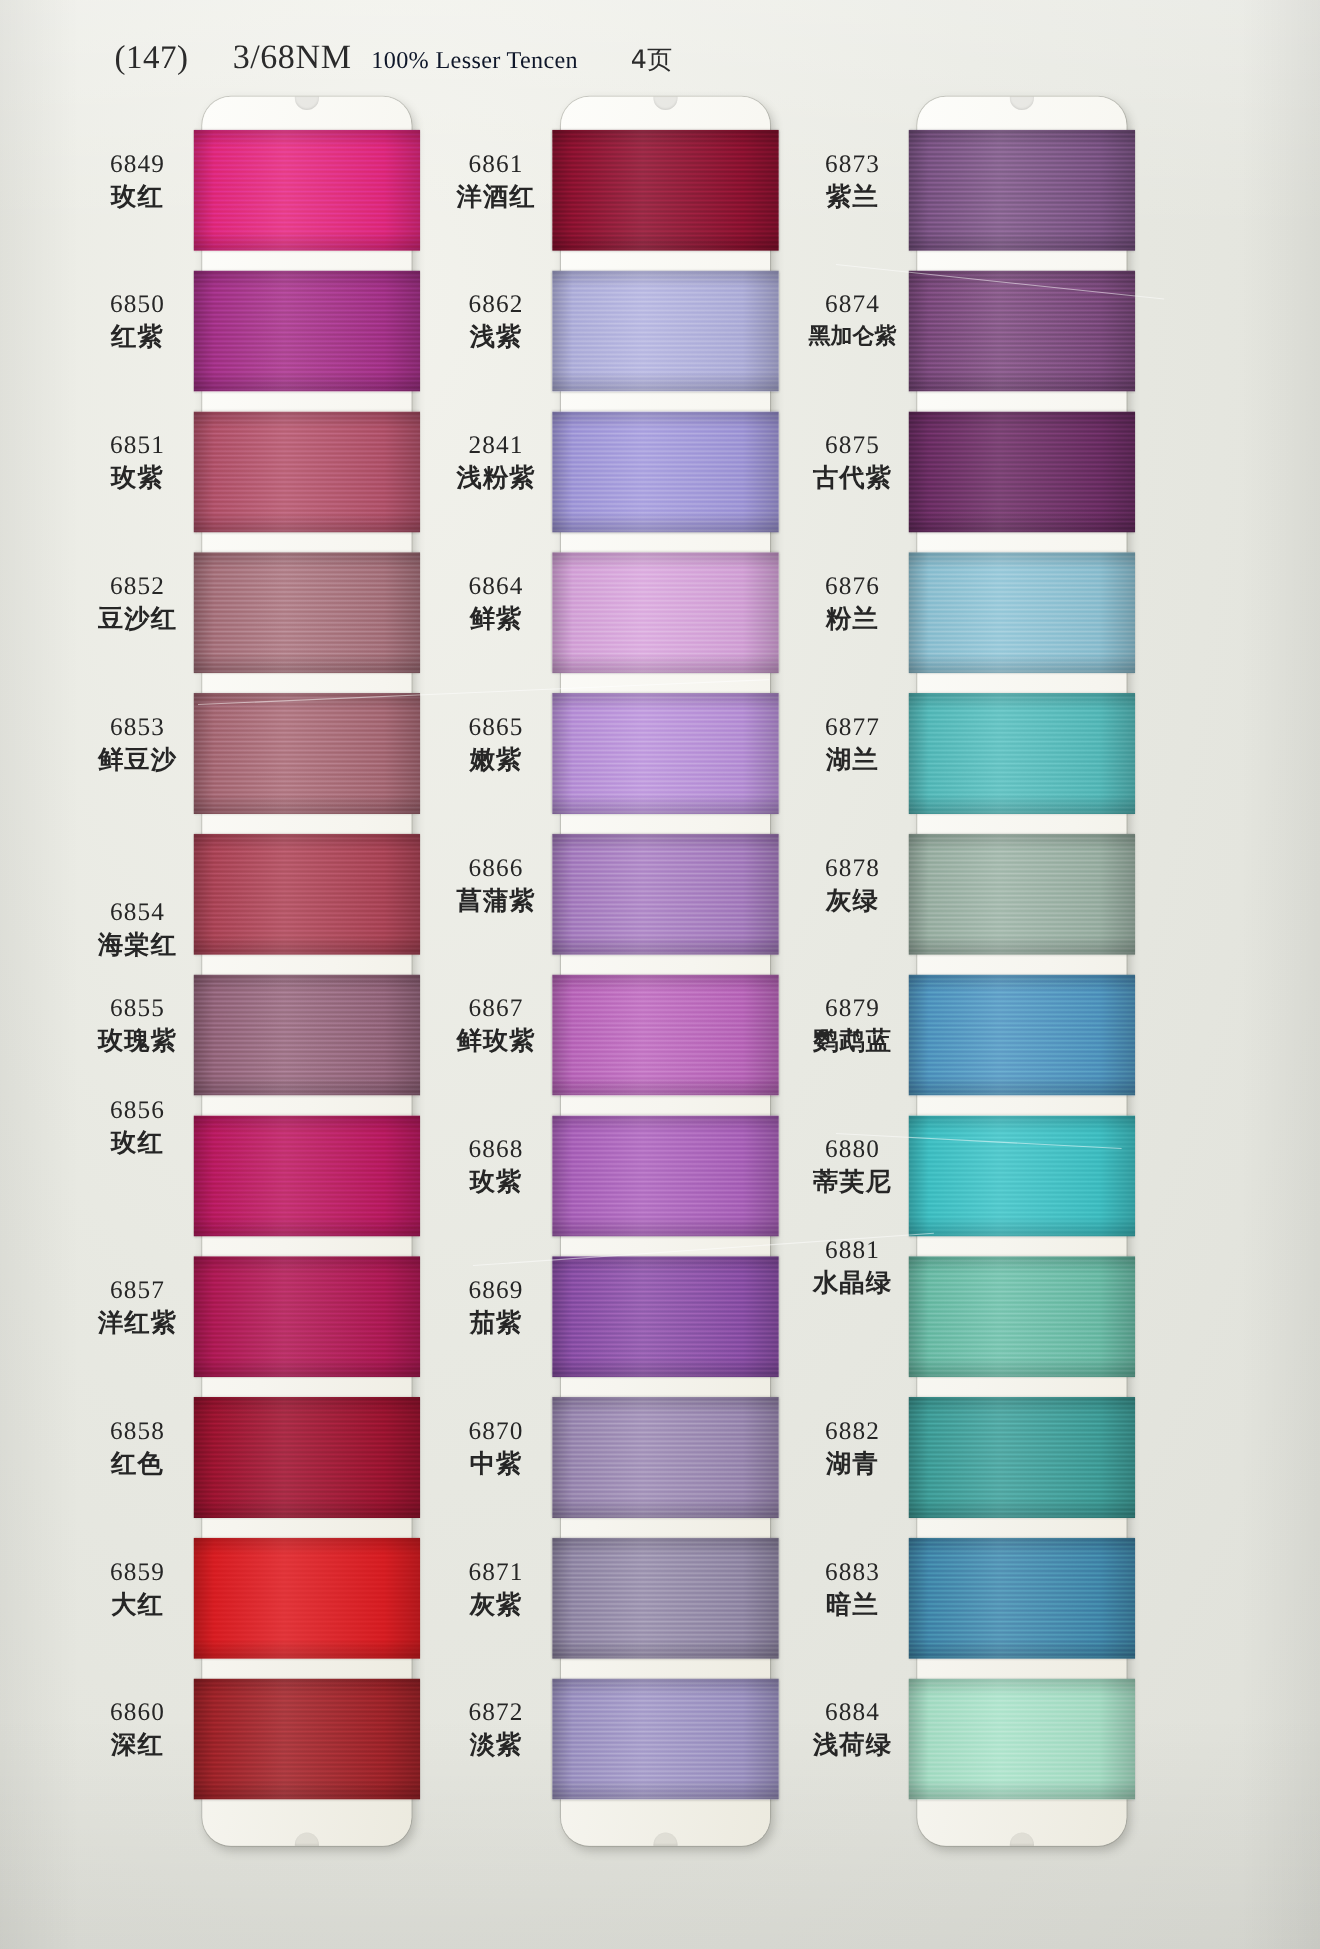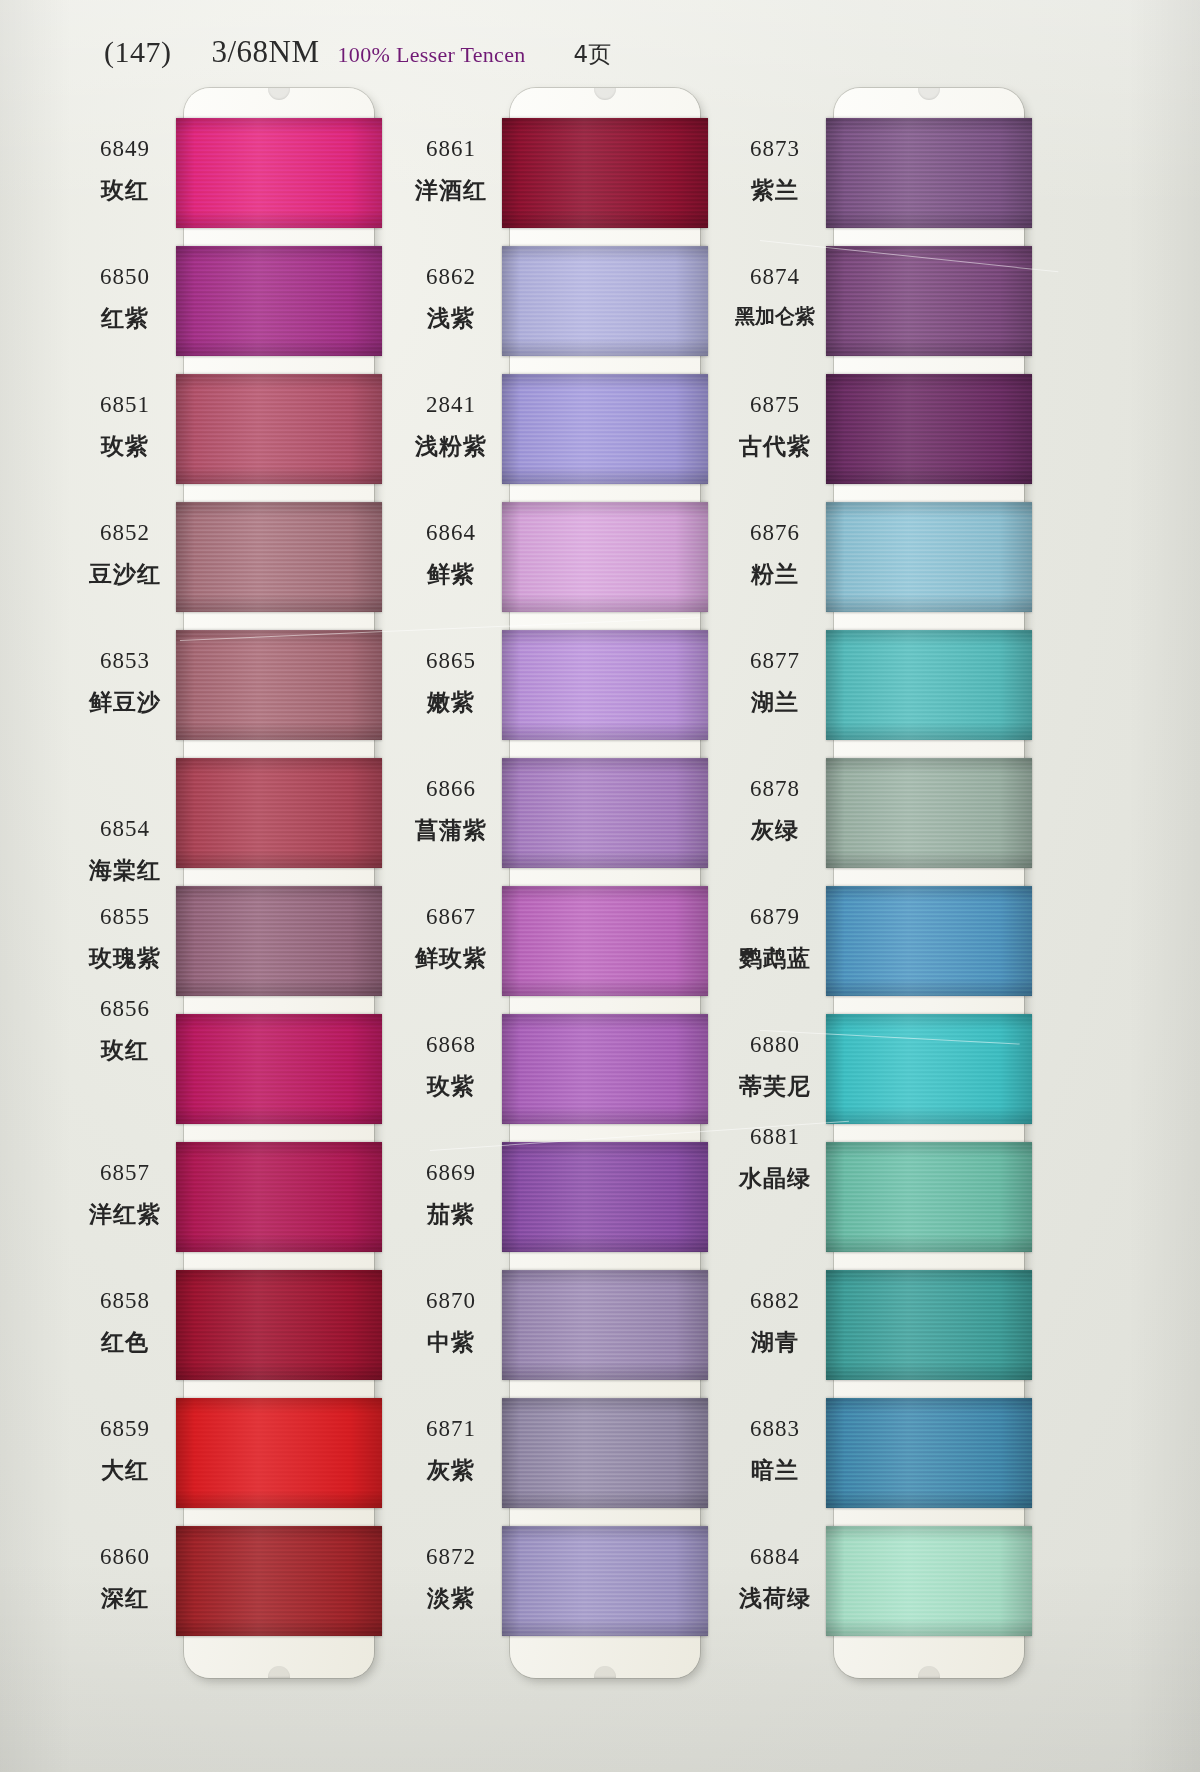--- a/index.html
+++ b/index.html
@@ -28,21 +28,21 @@
   #header{
     position:absolute;top:34px;left:0;width:1000px;
     display:flex;align-items:baseline;
     padding-left:104px;box-sizing:border-box;
     color:#2b2b2b;
     white-space:nowrap;
   }
   #header .h-code{font-size:30px;letter-spacing:.5px;}
   #header .h-yarn{font-size:31px;margin-left:40px;letter-spacing:.5px;}
   #header .h-cn{font-size:31px;margin-left:34px;letter-spacing:1px;font-family:"DejaVu Sans","Liberation Sans",sans-serif;font-weight:600;}
-  #header .h-en{font-size:22px;margin-left:18px;letter-spacing:.3px;color:#701a75;}
+  #header .h-en{font-size:22px;margin-left:18px;letter-spacing:.3px;color:#0f172a;}
   #header .h-page{font-size:23px;margin-left:48px;font-family:"DejaVu Sans","Liberation Sans",sans-serif;}
 
   
   .col{position:absolute;top:88px;}
   .col-0{left:66px;}
   .col-1{left:392px;}
   .col-2{left:716px;}
 
   .col-inner{position:relative;display:flex;}
 
@@ -63,21 +63,21 @@
     font-size:23px;
     font-family:"Liberation Serif","DejaVu Serif",serif;
     letter-spacing:1px;
     display:block;
   }
   .lbl .cn{
     font-size:23px;
     font-family:"DejaVu Sans","Liberation Sans",sans-serif;
     font-weight:600;
     display:block;
-    margin-top:14px;
+    margin-top:3px;
     letter-spacing:1px;
   }
   .lbl.cn-4 .cn{font-size:20px;letter-spacing:0;}
 
   
   .card{
     position:relative;
     width:190px;
     height:1590px;
     background:linear-gradient(100deg,#fdfdfa 0%,#f6f5ef 55%,#eceadf 100%);

